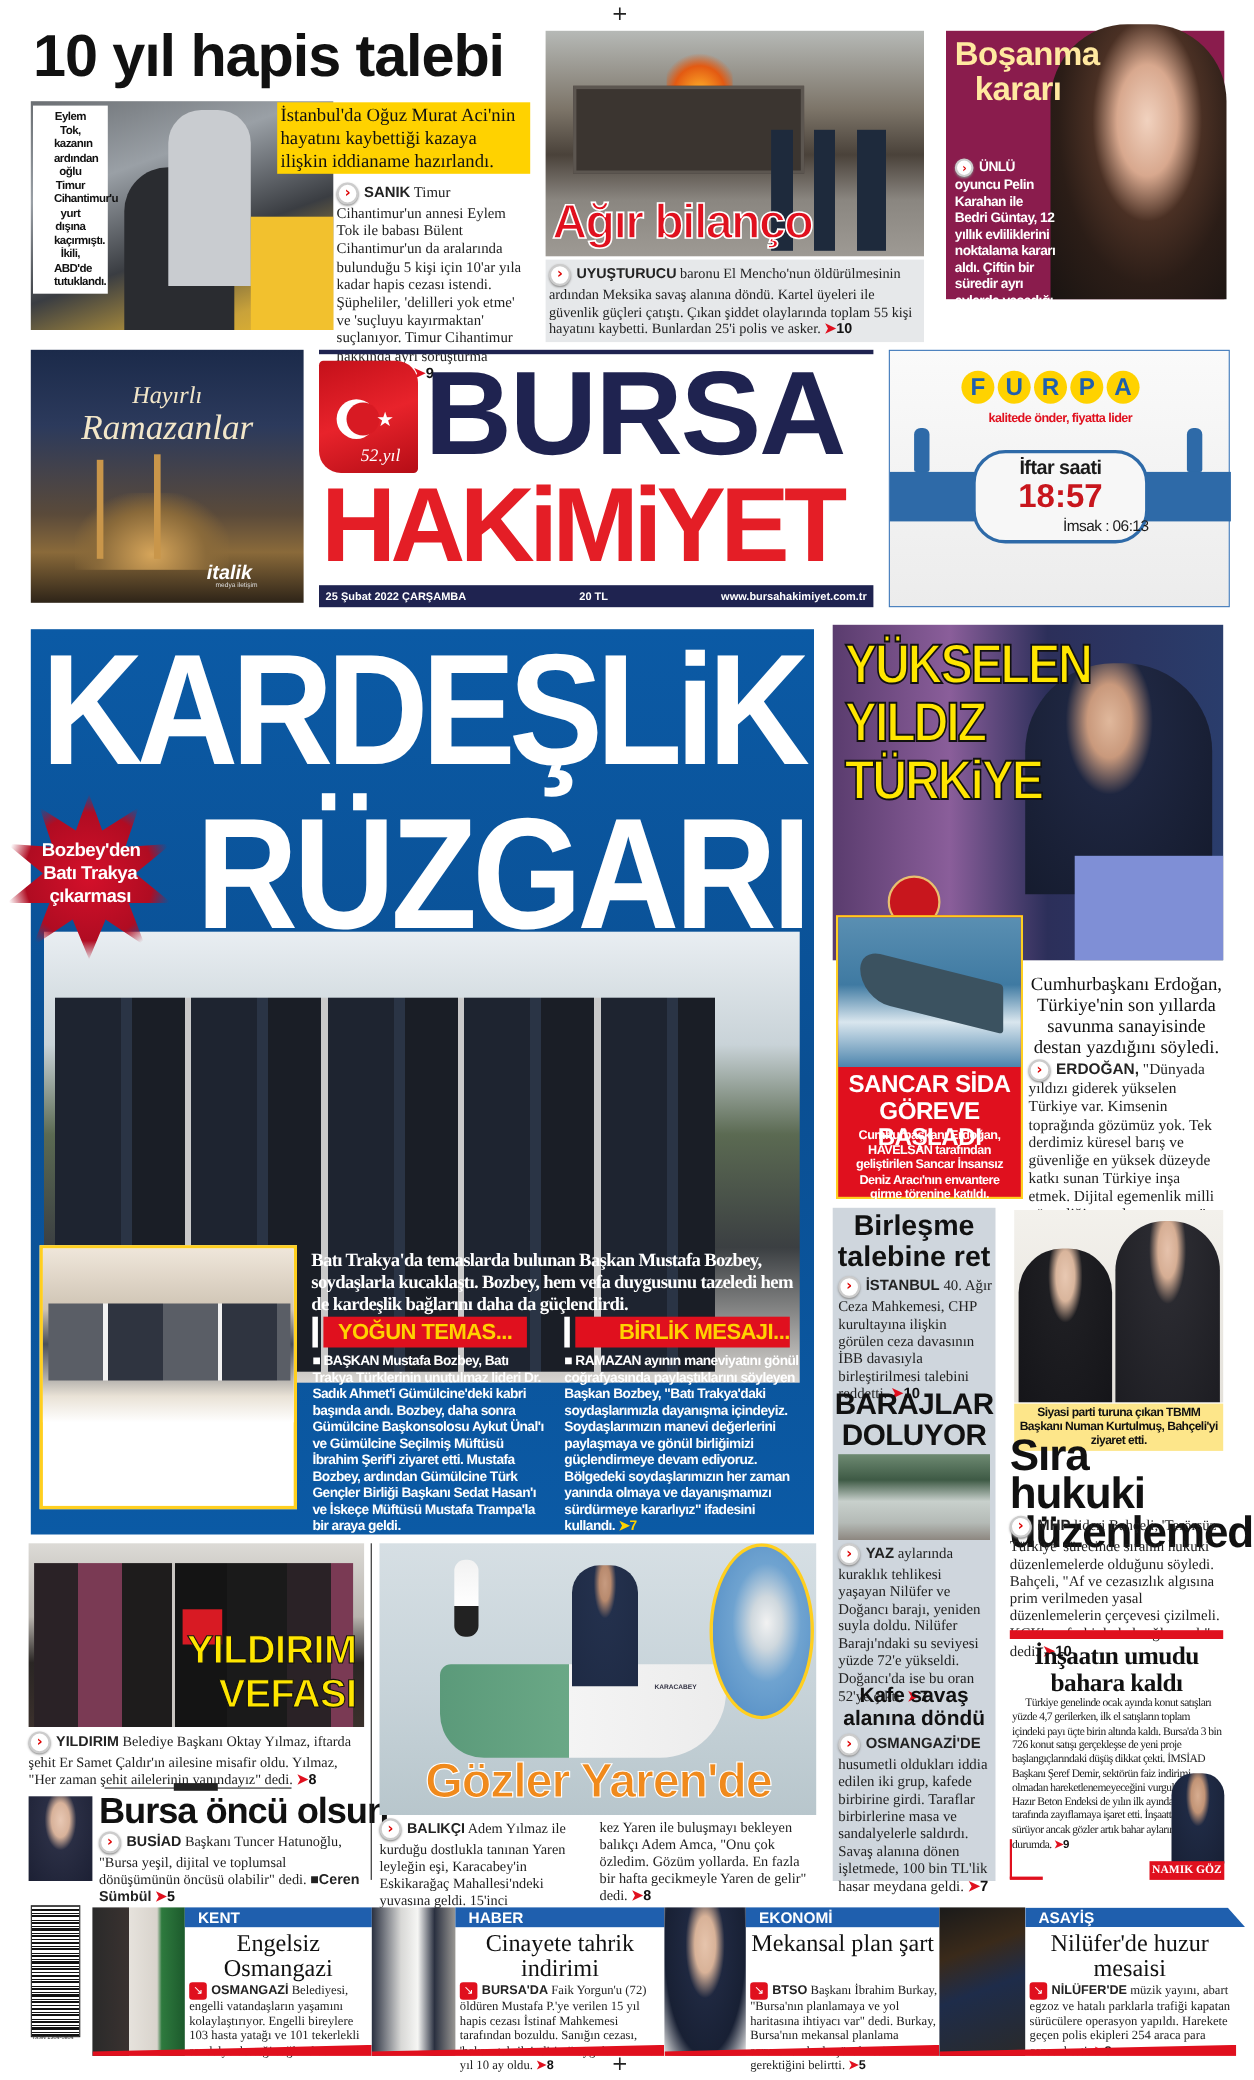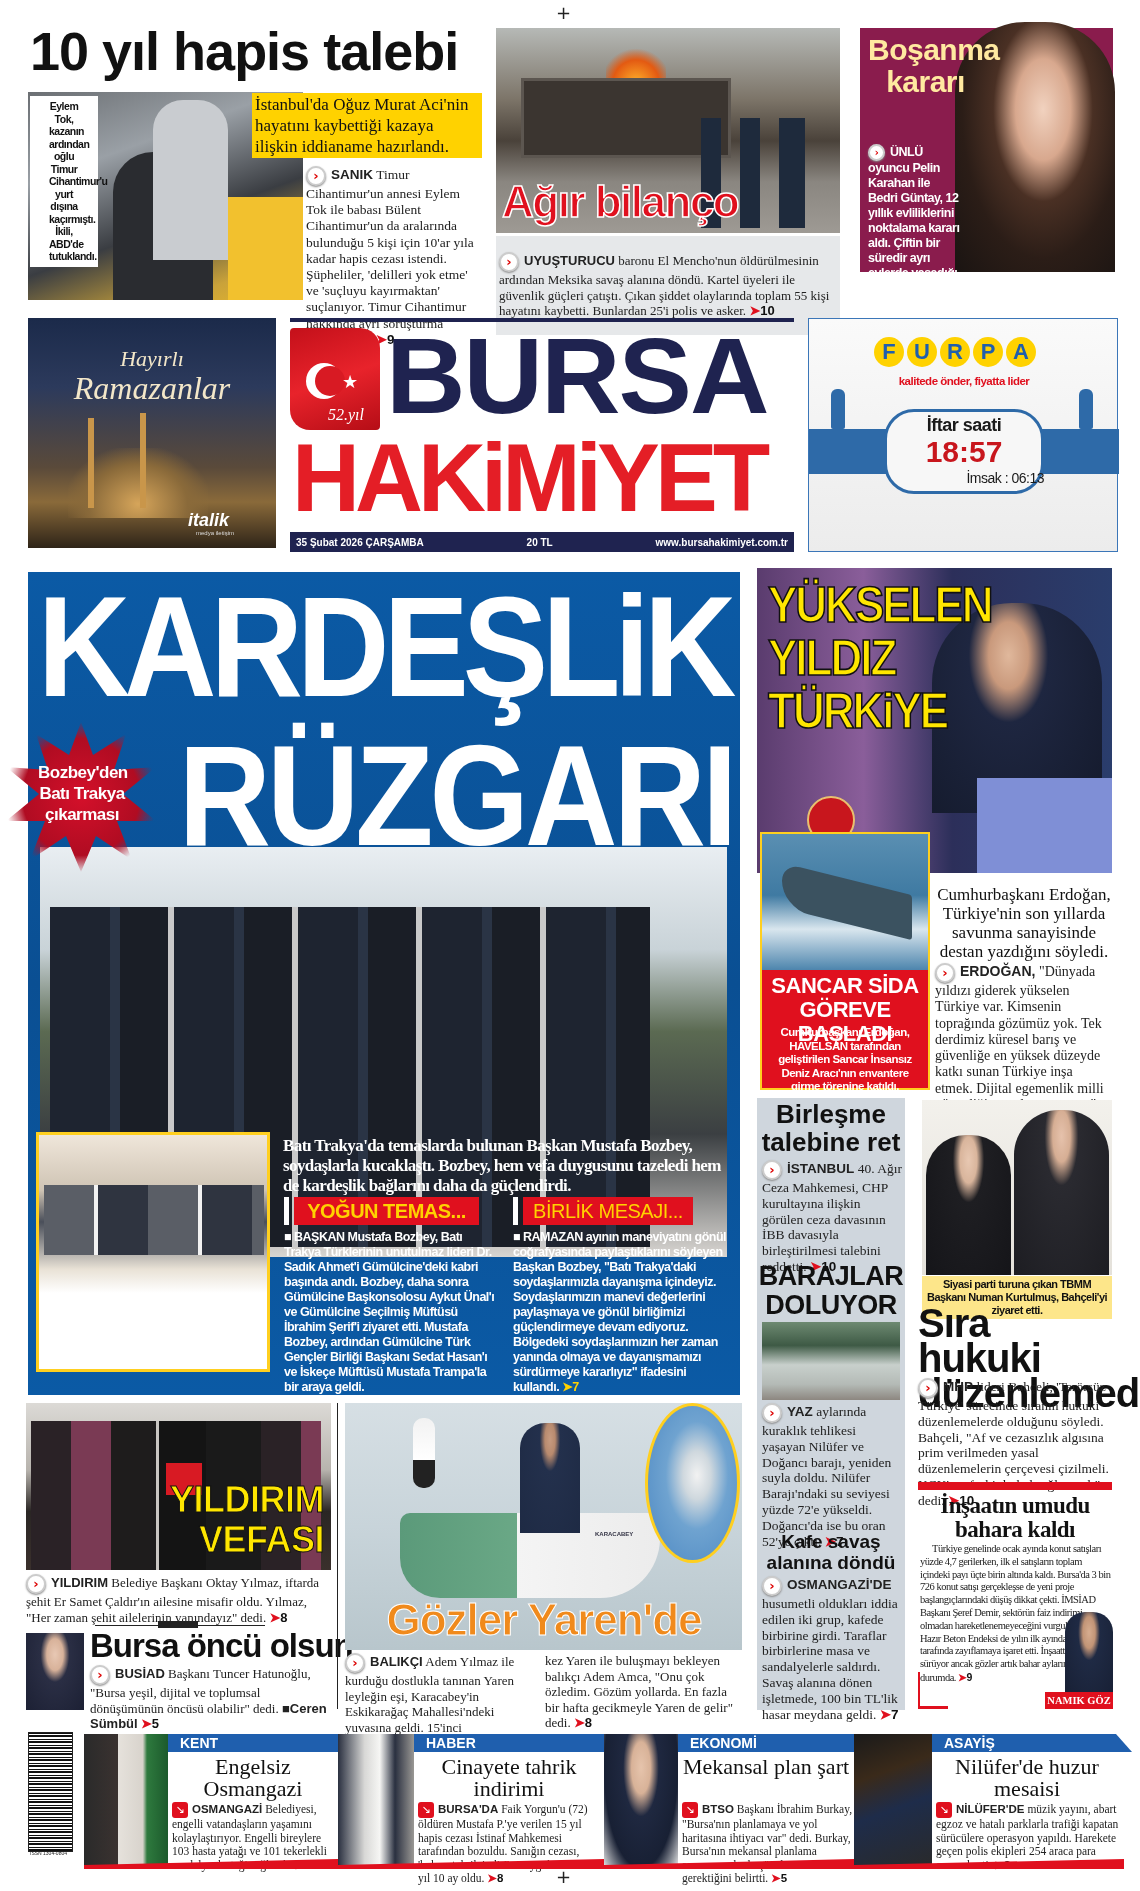--- a/index.html
+++ b/index.html
@@ -44,21 +44,21 @@
   <span>Timur Cihantimur'un annesi Eylem Tok ile babası Bülent Cihantimur'un da aralarında bulunduğu 5 kişi için 10'ar yıla kadar hapis cezası istendi. Şüpheliler, 'delilleri yok etme' ve 'suçluyu kayırmaktan' suçlanıyor. Timur Cihantimur hakkında ayrı soruşturma yürütülüyor.</span>
   <span class="ref"><span>➤</span><b>9</b></span>
 </div>
 
 <div class="photo" style="left:496px;top:28px;width:344px;height:205px;background:linear-gradient(180deg,#b6b9b6 0%,#7c7468 35%,#4a423a 55%,#8a8680 75%,#9e9a94 100%)">
   <div class="abs" style="left:110px;top:20px;width:60px;height:70px;background:radial-gradient(circle,#ffb02a 0%,#e35a12 50%,transparent 75%)"></div>
   <div class="abs" style="left:25px;top:50px;width:210px;height:80px;background:#3b3530;border:3px solid #5c5650"></div>
   <div class="abs" style="left:205px;top:90px;width:130px;height:110px;background:linear-gradient(90deg,#1e2a3c 0 15%,transparent 15% 30%,#1e2a3c 30% 45%,transparent 45% 60%,#1e2a3c 60% 80%,transparent 80%)"></div>
 </div>
 <div class="abs sans" style="left:502px;top:178px;font-size:44px;font-weight:900;color:#e0101e;letter-spacing:-1.5px;line-height:48px;-webkit-text-stroke:1.5px #fff">Ağır bilanço</div>
-<div class="abs body-serif" style="left:496px;top:236px;width:344px;font-size:13px;line-height:15.5px;background:#e6e8ea;padding:16px 3px">
+<div class="abs body-serif" style="left:496px;top:236px;width:344px;font-size:13px;line-height:15.5px;background:#e6e8ea;padding:4px 3px">
   <span class="arrow-bullet">›</span><span class="lead">UYUŞTURUCU</span>
   <span>baronu El Mencho'nun öldürülmesinin ardından Meksika savaş alanına döndü. Kartel üyeleri ile güvenlik güçleri çatıştı. Çıkan şiddet olaylarında toplam 55 kişi hayatını kaybetti. Bunlardan 25'i polis ve asker.</span>
   <span class="ref"><span>➤</span><b>10</b></span>
 </div>
 
 <div class="abs" style="left:860px;top:28px;width:253px;height:244px;background:#8a1c4d">
   <div class="abs" style="left:95px;top:-6px;width:160px;height:250px;background:radial-gradient(ellipse at 55% 35%,#f1d2bf 0%,#d8a88e 22%,#4a3024 40%,#2b1d17 65%,#1a1412 100%);border-radius:70px 70px 0 0"></div>
   <div class="abs cond" style="left:8px;top:6px;width:115px;text-align:center;font-size:30px;line-height:32px;font-weight:900;color:#ffe9a0">
     <div>Boşanma</div>
     <div>kararı</div>
@@ -82,21 +82,21 @@
   <div class="abs" style="left:0;top:0;width:504px;height:4px;background:#1f2350"></div>
   <div class="abs" style="left:0;top:10px;width:90px;height:102px;background:linear-gradient(160deg,#c4101a 0%,#e8232b 50%,#b50d16 100%);border-radius:4px 20px 4px 20px">
     <div class="abs" style="left:16px;top:35px;width:36px;height:36px;border-radius:50%;background:#fff"></div>
     <div class="abs" style="left:25px;top:38px;width:30px;height:30px;border-radius:50%;background:#d81a23"></div>
     <div class="abs" style="left:52px;top:43px;color:#fff;font-size:18px;font-family:'DejaVu Sans',sans-serif">★</div>
     <div class="abs serif" style="left:38px;top:78px;font-size:16px;font-style:italic;color:#fff">52.yıl</div>
   </div>
   <div class="abs sans" style="left:96px;top:-2px;font-size:108px;line-height:120px;font-weight:900;color:#1f2350;letter-spacing:-2px;transform:scaleX(1.02);transform-origin:left">BURSA</div>
   <div class="abs sans" style="left:2px;top:110px;font-size:96px;line-height:100px;font-weight:900;color:#e41e26;letter-spacing:-5px;transform:scaleX(0.98);transform-origin:left">HAKiMiYET</div>
   <div class="abs sans" style="left:0;top:214px;width:504px;height:20px;background:#1f2350;color:#fff;font-size:10px;font-weight:bold;display:flex;justify-content:space-between;align-items:center;padding:0 6px">
-    <span>35 Şubat 2026 ÇARŞAMBA</span>
+    <span>25 Şubat 2022 ÇARŞAMBA</span>
     <span>20 TL</span>
     <span>www.bursahakimiyet.com.tr</span>
   </div>
 </div>
 
 <div class="abs" style="left:808px;top:318px;width:310px;height:234px;background:linear-gradient(180deg,#fafafa 0%,#ececec 100%);border:1px solid #3b76b8">
   <div class="abs" style="left:65px;top:18px;display:flex;gap:3px">
     <span class="sans" style="width:30px;height:30px;border-radius:50%;background:#ffd200;color:#1f5fae;font-weight:900;font-size:22px;text-align:center;line-height:30px">F</span>
     <span class="sans" style="width:30px;height:30px;border-radius:50%;background:#ffd200;color:#1f5fae;font-weight:900;font-size:22px;text-align:center;line-height:30px">U</span>
     <span class="sans" style="width:30px;height:30px;border-radius:50%;background:#ffd200;color:#1f5fae;font-weight:900;font-size:22px;text-align:center;line-height:30px">R</span>
@@ -133,21 +133,21 @@
   <div class="abs serif" style="left:255px;top:564px;width:450px;font-size:17px;line-height:20px;font-weight:bold;color:#fff;letter-spacing:-0.6px">Batı Trakya'da temaslarda bulunan Başkan Mustafa Bozbey, soydaşlarla kucaklaştı. Bozbey, hem vefa duygusunu tazeledi hem de kardeşlik bağlarını daha da güçlendirdi.</div>
 
   <div class="abs" style="left:256px;top:625px;width:5px;height:28px;background:#fff"></div>
   <div class="abs cond" style="left:266px;top:625px;width:185px;height:28px;background:#e0101e;color:#ffd200;font-size:20px;line-height:28px;font-weight:900;text-align:center">YOĞUN TEMAS...</div>
   <div class="abs cond" style="left:256px;top:658px;width:212px;font-size:12.5px;line-height:15px;font-weight:bold;color:#fff">
     <span>■</span>
     <span>BAŞKAN Mustafa Bozbey, Batı Trakya Türklerinin unutulmaz lideri Dr. Sadık Ahmet'i Gümülcine'deki kabri başında andı. Bozbey, daha sonra Gümülcine Başkonsolosu Aykut Ünal'ı ve Gümülcine Seçilmiş Müftüsü İbrahim Şerif'i ziyaret etti. Mustafa Bozbey, ardından Gümülcine Türk Gençler Birliği Başkanı Sedat Hasan'ı ve İskeçe Müftüsü Mustafa Trampa'la bir araya geldi.</span>
   </div>
 
   <div class="abs" style="left:485px;top:625px;width:5px;height:28px;background:#fff"></div>
-  <div class="abs cond" style="left:495px;top:625px;width:170px;height:28px;background:#e0101e;color:#ffd200;font-size:20px;line-height:28px;font-weight:400;text-align:center">BİRLİK MESAJI...</div>
+  <div class="abs cond" style="left:495px;top:625px;width:195px;height:28px;background:#e0101e;color:#ffd200;font-size:20px;line-height:28px;font-weight:700;text-align:right">BİRLİK MESAJI...</div>
   <div class="abs cond" style="left:485px;top:658px;width:218px;font-size:12.5px;line-height:15px;font-weight:bold;color:#fff">
     <span>■</span>
     <span>RAMAZAN ayının maneviyatını gönül coğrafyasında paylaştıklarını söyleyen Başkan Bozbey, "Batı Trakya'daki soydaşlarımızla dayanışma içindeyiz. Soydaşlarımızın manevi değerlerini paylaşmaya ve gönül birliğimizi güçlendirmeye devam ediyoruz. Bölgedeki soydaşlarımızın her zaman yanında olmaya ve dayanışmamızı sürdürmeye kararlıyız" ifadesini kullandı.</span>
     <span style="color:#ffd200"><span>➤</span><span>7</span></span>
   </div>
 </div>
 
 <div class="photo" style="left:757px;top:568px;width:355px;height:305px;background:linear-gradient(90deg,#5a3c6e 0%,#8a5e9a 30%,#2c2f5a 55%,#2a3d6c 100%)">
   <div class="abs" style="left:175px;top:35px;width:170px;height:210px;background:radial-gradient(ellipse at 45% 25%,#e0b89c 0%,#c9997c 15%,#1e2640 30%,#141a2c 100%);border-radius:80px 80px 0 0"></div>
   <div class="abs" style="left:220px;top:210px;width:135px;height:95px;background:#7f8fd6"></div>

